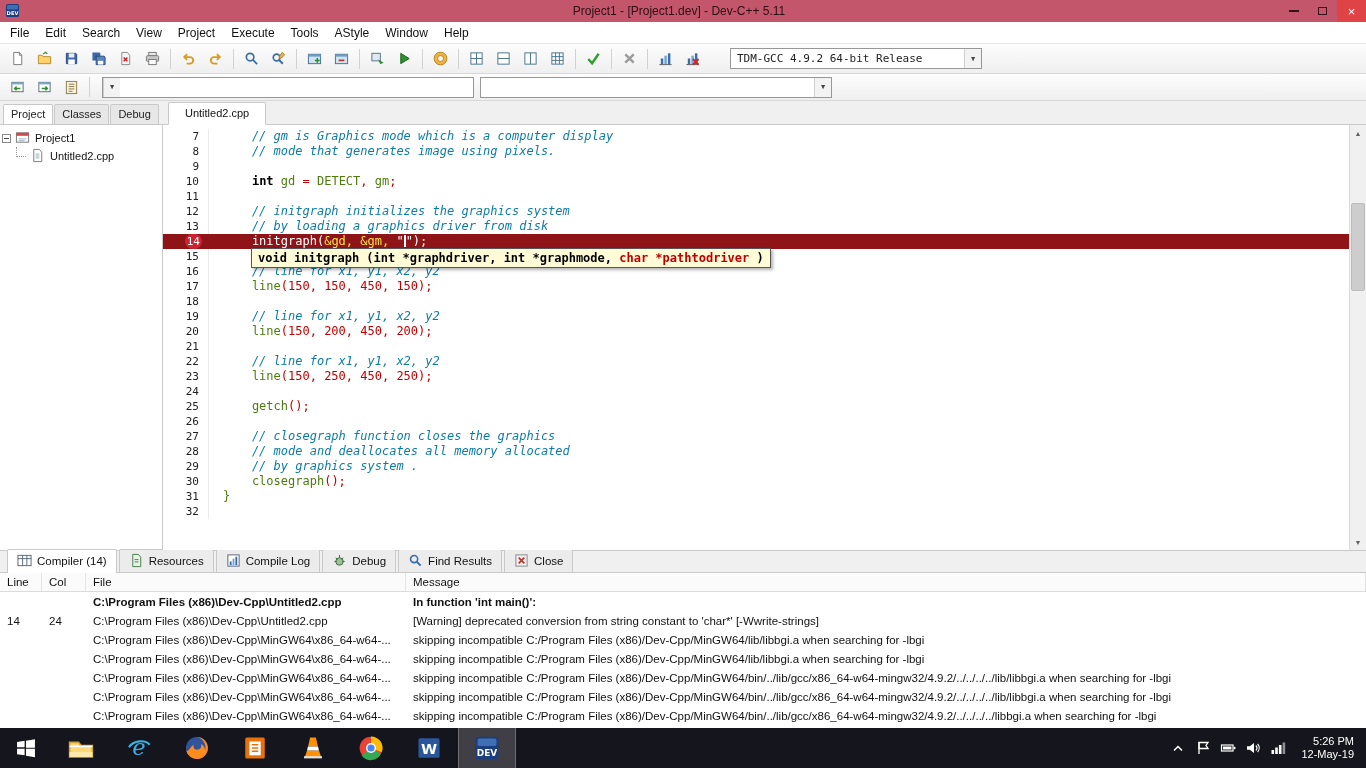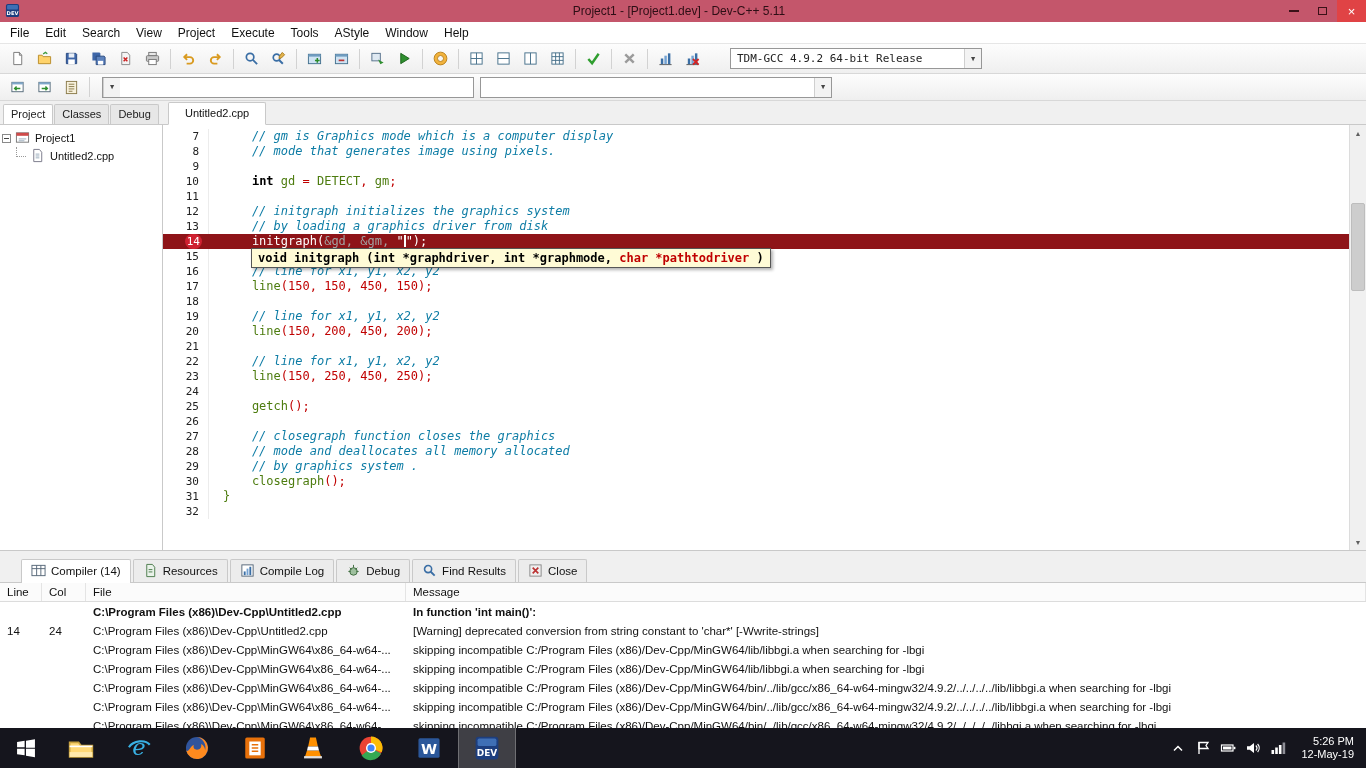--- a/index.html
+++ b/index.html
@@ -67,39 +67,39 @@
   .gut{width:46px;flex:none;text-align:right;padding-right:9px;font-size:11px;color:#222;border-right:1px solid #ececec;}
   .gutpad{width:10px;flex:none;}
   .code{padding-left:4px;}
   .tk-c{color:#0d7ca5;font-style:italic;}
   .tk-k{color:#000;font-weight:bold;}
   .tk-p{color:#4d7c0f;}
   .tk-r{color:#c00000;}
   .ed-line.hl{background:#8e1418;}
   .ed-line.hl .gut{color:#fff;border-right-color:transparent;}
   .tk-w{color:#fff;}
-  .tk-pk{color:#a3a3a3;}
+  .tk-pk{color:#fde047;}
   .caret{display:inline-block;width:2px;height:12px;background:#fff;vertical-align:-2px;}
   .bpnum{display:inline-block;min-width:17px;background:#cf2130;color:#fff;border-radius:8px;
          text-align:center;padding:0 2px;margin-right:-3px;}
   .tooltip{position:absolute;left:88px;top:123px;height:20px;line-height:18px;background:#fffbd6;
            border:1px solid #565656;padding:0 6px;font-weight:bold;white-space:nowrap;
            box-shadow:2px 2px 3px rgba(0,0,0,.3);color:#000;}
   .tt-r{color:#c00000;}
 
   .vscroll{width:17px;background:#f0f0f0;border-left:1px solid #dcdcdc;position:relative;flex:none;}
   .varrow{position:absolute;left:0;width:100%;height:16px;display:flex;align-items:center;justify-content:center;color:#606060;}
   .varrow.up{top:0;} .varrow.up::after{content:"▲";font-size:7px;}
   .varrow.down{bottom:0;} .varrow.down::after{content:"▼";font-size:7px;}
   .vthumb{position:absolute;left:1px;right:1px;top:78px;height:88px;background:#cdcdcd;border:1px solid #bdbdbd;border-radius:2px;}
 
   
   .bottom{height:178px;border-top:1px solid #c9c9c9;display:flex;flex-direction:column;flex:none;font-size:11.5px;}
-  .btabs{height:32px;background:#f0f0f0;border-bottom:1px solid #c9c9c9;display:flex;align-items:flex-end;
-         padding-left:21px;gap:2px;flex:none;}
+  .btabs{height:22px;background:#f0f0f0;border-bottom:1px solid #c9c9c9;display:flex;align-items:flex-end;
+         padding-left:7px;gap:2px;flex:none;}
   .btab{display:flex;align-items:center;gap:5px;padding:3px 9px 4px;border:1px solid #c9c9c9;border-bottom:none;
         background:#ececec;border-radius:2px 2px 0 0;color:#111;}
   .btab.active{background:#fff;margin-bottom:-1px;padding-bottom:5px;}
   .btab svg{display:block;}
   .ctable{flex:1;overflow:hidden;background:#fff;}
   .crow{display:flex;height:19px;align-items:center;color:#111;}
   .crow.head{background:#fbfbfb;border-bottom:1px solid #dcdcdc;}
   .crow.head .cc{border-right:1px solid #e4e4e4;height:100%;display:flex;align-items:center;}
   .cc{padding:0 7px;white-space:nowrap;overflow:hidden;}
   .cc.line{width:42px;flex:none;}

